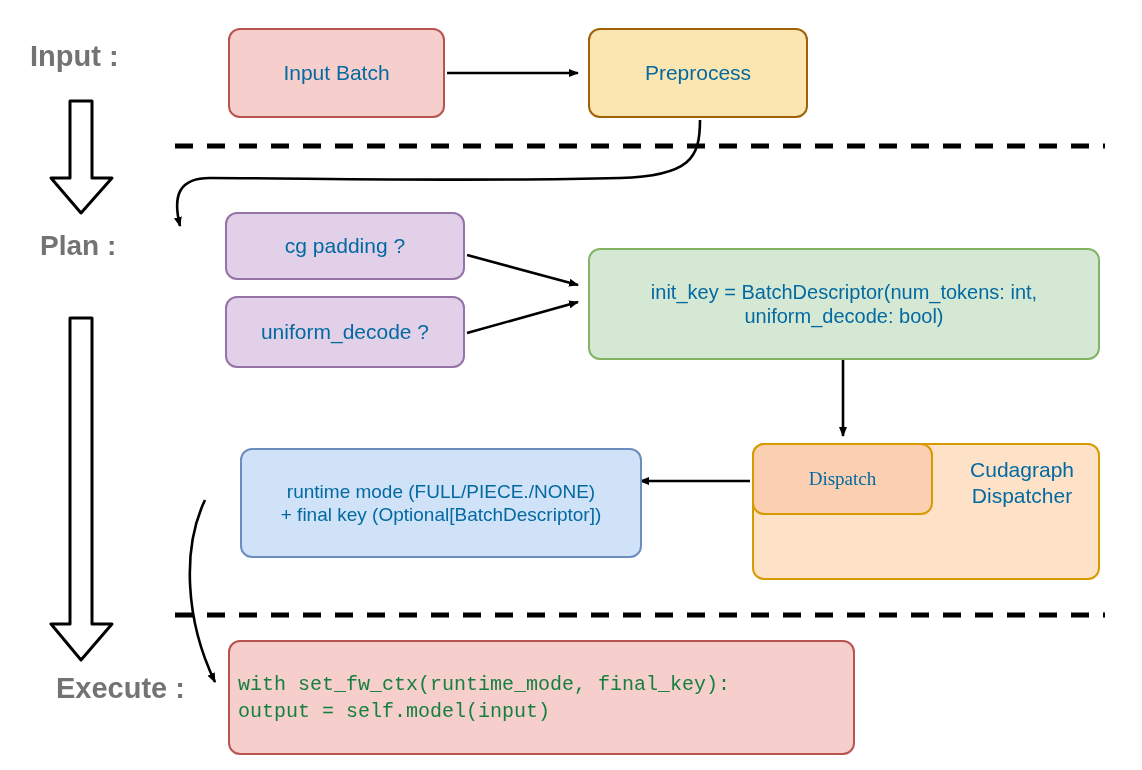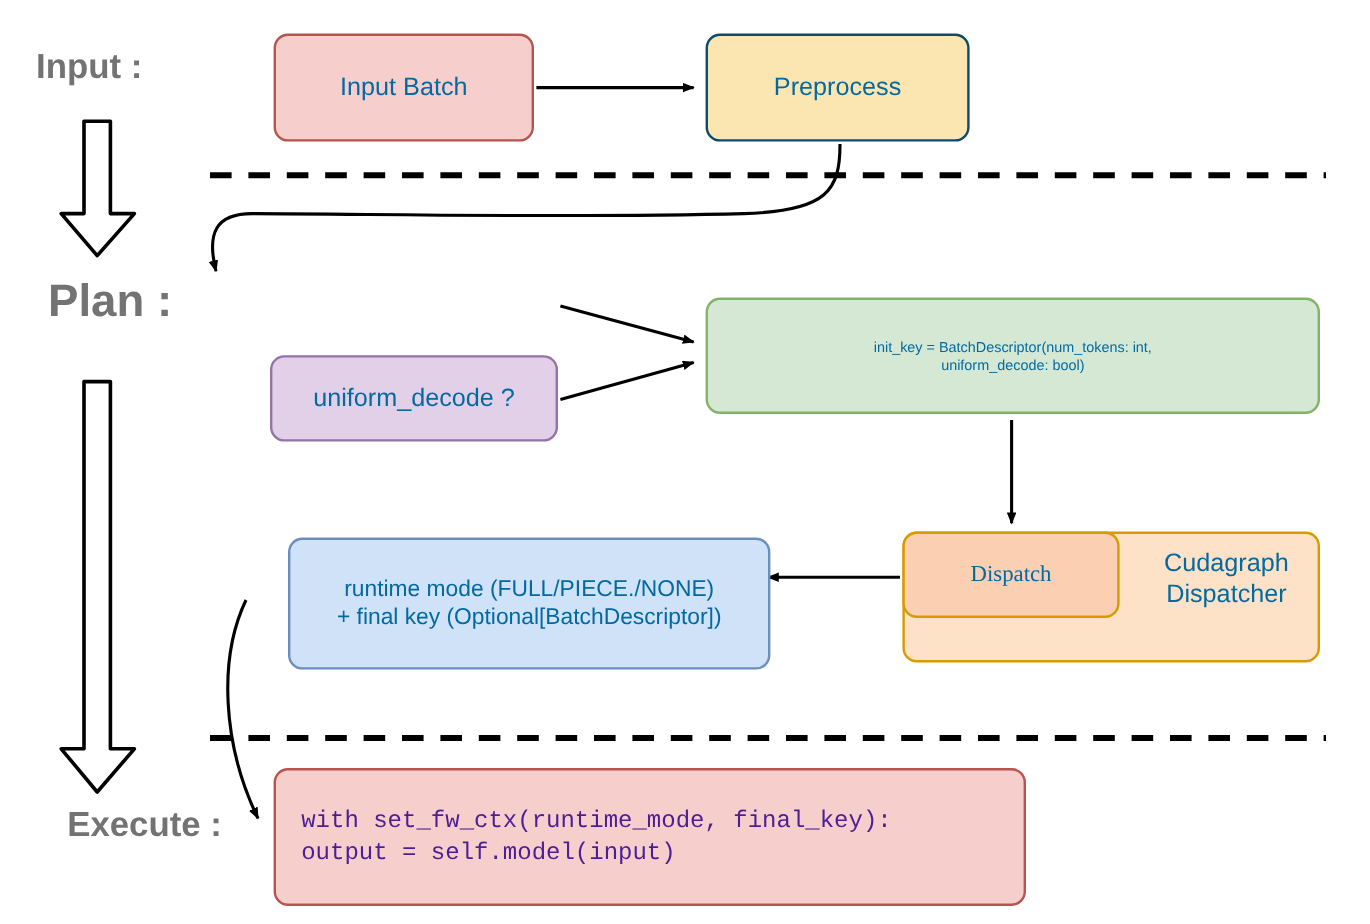--- a/index.html
+++ b/index.html
@@ -33,60 +33,60 @@
     white-space:nowrap;
   }
 
   
   #node-input-batch {
     left:228px; top:28px; width:217px; height:90px;
     background:#f6cfcd; border:2px solid #b85450; font-size:21px;
   }
   #node-preprocess {
     left:588px; top:28px; width:220px; height:90px;
-    background:#fbe5b0; border:2px solid #0c4a6e; font-size:21px;
+    background:#fbe5b0; border:2px solid #a16207; font-size:21px;
   }
   #node-cg-padding {
     left:225px; top:212px; width:240px; height:68px;
     background:#e1d0e8; border:2px solid #9673a6; font-size:21px;
   }
   #node-uniform-decode {
     left:225px; top:296px; width:240px; height:72px;
     background:#e1d0e8; border:2px solid #9673a6; font-size:21px;text-align:right;
   }
   #node-init-key {
-    left:588px; top:248px; width:512px; height:97px;
-    background:#d5e8d4; border:2px solid #82b366; font-size:12px;
+    left:588px; top:248px; width:512px; height:112px;
+    background:#d5e8d4; border:2px solid #82b366; font-size:20px;
     padding:0 10px;
   }
   #node-runtime-mode {
     left:228px; top:448px; width:402px; height:110px;
     background:#cfe2f7; border:2px solid #6c8ebf; font-size:19px;margin-left:12px;
   }
   #node-cudagraph-dispatcher {
-    left:752px; top:443px; width:348px; height:109px;
+    left:752px; top:443px; width:348px; height:137px;
     background:#fde2c8; border:2px solid #d79b00; font-size:21px;
     align-items:flex-start; justify-content:flex-end;
     padding:12px 24px 0 0;
   }
   #node-dispatch {
     left:752px; top:443px; width:181px; height:72px;
     background:#fbd0b2; border:2px solid #d79b00; font-size:19px;font-family:Liberation Serif, serif;
   }
   #node-execute-code {
     left:228px; top:640px; width:627px; height:115px;
     background:#f6cfcd; border:2px solid #b85450;
     font-family:"Liberation Mono", monospace;
-    font-size:20px; color:#4c1d95;
+    font-size:20px; color:#15803d;
     justify-content:flex-start; align-items:center;
-    padding-left:21px; text-align:left; line-height:1.35;
+    padding-left:8px; text-align:left; line-height:1.35;
   }
 
   #label-input   { left:30px;  top:40px;  font-size:29px; }
-  #label-plan    { left:40px;  top:230px; font-size:38px; }
+  #label-plan    { left:40px;  top:230px; font-size:28px; }
   #label-execute { left:18px;  top:672px; font-size:29px;margin-left:38px; }
 </style>
 </head>
 <body>
 
 <div id="stage">
 
   <svg class="layer" viewBox="0 0 1142 770" xmlns="http://www.w3.org/2000/svg">
     <defs>
       <marker id="ah" markerWidth="11" markerHeight="11" refX="9" refY="4" orient="auto" markerUnits="userSpaceOnUse">
@@ -122,20 +122,21 @@
     <div class="stage-label" id="label-input">Input :</div>
 
     <div class="stage-label" id="label-plan">Plan :</div>
 
     <div class="stage-label" id="label-execute">Execute :</div>
 
     <div class="box" id="node-input-batch">Input Batch</div>
 
     <div class="box" id="node-preprocess">Preprocess</div>
 
+    <div class="box" id="node-cg-padding">cg padding ?</div>
 
     <div class="box" id="node-uniform-decode">uniform_decode ?</div>
 
     <div class="box" id="node-init-key">init_key = BatchDescriptor(num_tokens: int,
 uniform_decode: bool)</div>
 
     <div class="box" id="node-cudagraph-dispatcher">Cudagraph
 Dispatcher</div>
 
     <div class="box" id="node-dispatch">Dispatch</div>

